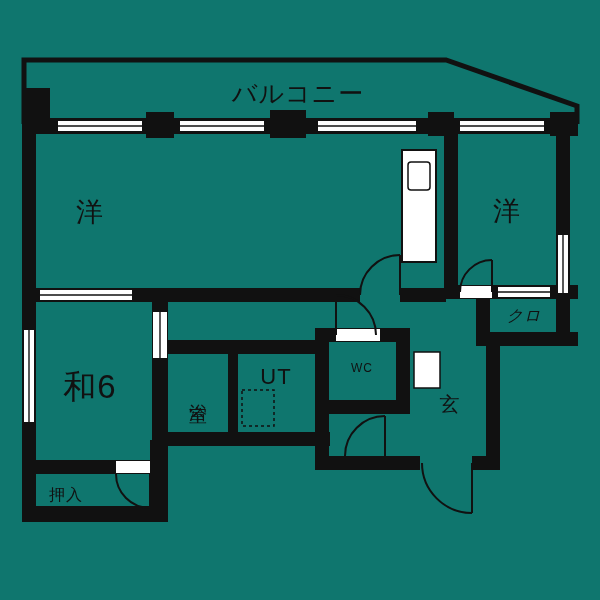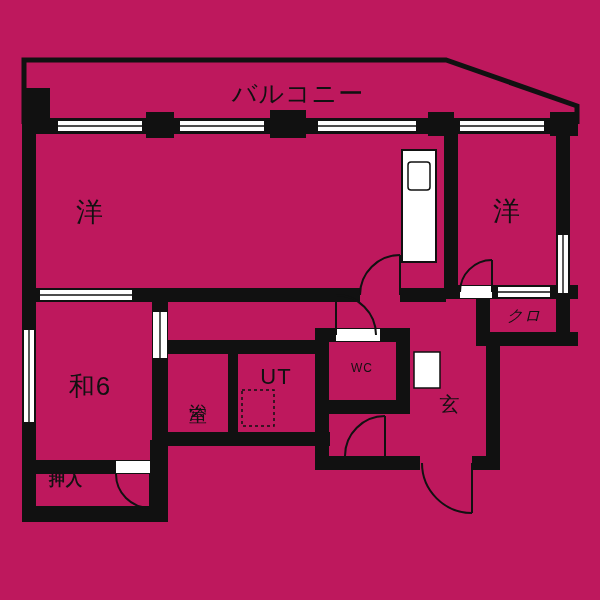--- a/index.html
+++ b/index.html
@@ -1,17 +1,17 @@
 <!DOCTYPE html>
 <html><head>
 <meta charset="utf-8">
 <style>
   html,body{margin:0;padding:0;background:#ffffff;}
   .stage{
-    position:relative;width:600px;height:600px;background:#be185d;
+    position:relative;width:600px;height:600px;background:#0f766e;
     font-family:"Liberation Sans", sans-serif;color:#111;overflow:hidden;
   }
   .plan-svg{position:absolute;left:0;top:0;}
   .lbl{
     position:absolute;transform:translate(-50%,-50%);
     white-space:nowrap;color:#111;font-weight:500;line-height:1;
     pointer-events:none;letter-spacing:1px;
   }
   .lbl.vert{writing-mode:vertical-rl;letter-spacing:2px;}
 </style>
@@ -111,19 +111,19 @@
       <rect x="270" y="110" width="36" height="28"></rect>
       <rect x="428" y="112" width="26" height="24"></rect>
       <rect x="550" y="112" width="28" height="24"></rect>
     </g>
   </svg>
 
   <div class="lbl" style="left:298px;top:93px;font-size:25px;">バルコニー</div>
   <div class="lbl" style="left:90px;top:212px;font-size:27px;">洋</div>
   <div class="lbl" style="left:507px;top:211px;font-size:27px;">洋</div>
   <div class="lbl" style="left:524px;top:316px;font-size:16px;font-style:italic;">クロ</div>
-  <div class="lbl" style="left:90px;top:386px;font-size:26px;">和6</div>
+  <div class="lbl" style="left:90px;top:386px;font-size:33px;">和6</div>
   <div class="lbl vert" style="left:198px;top:391px;font-size:18px;">浴室</div>
   <div class="lbl" style="left:276px;top:377px;font-size:22px;">UT</div>
   <div class="lbl" style="left:362px;top:368px;font-size:12px;">WC</div>
   <div class="lbl" style="left:450px;top:404px;font-size:20px;">玄</div>
-  <div class="lbl" style="left:66px;top:480px;font-size:16px;font-weight:bold;">押入</div>
+  <div class="lbl" style="left:66px;top:495px;font-size:16px;">押入</div>
 </div>
 
 </body></html>

